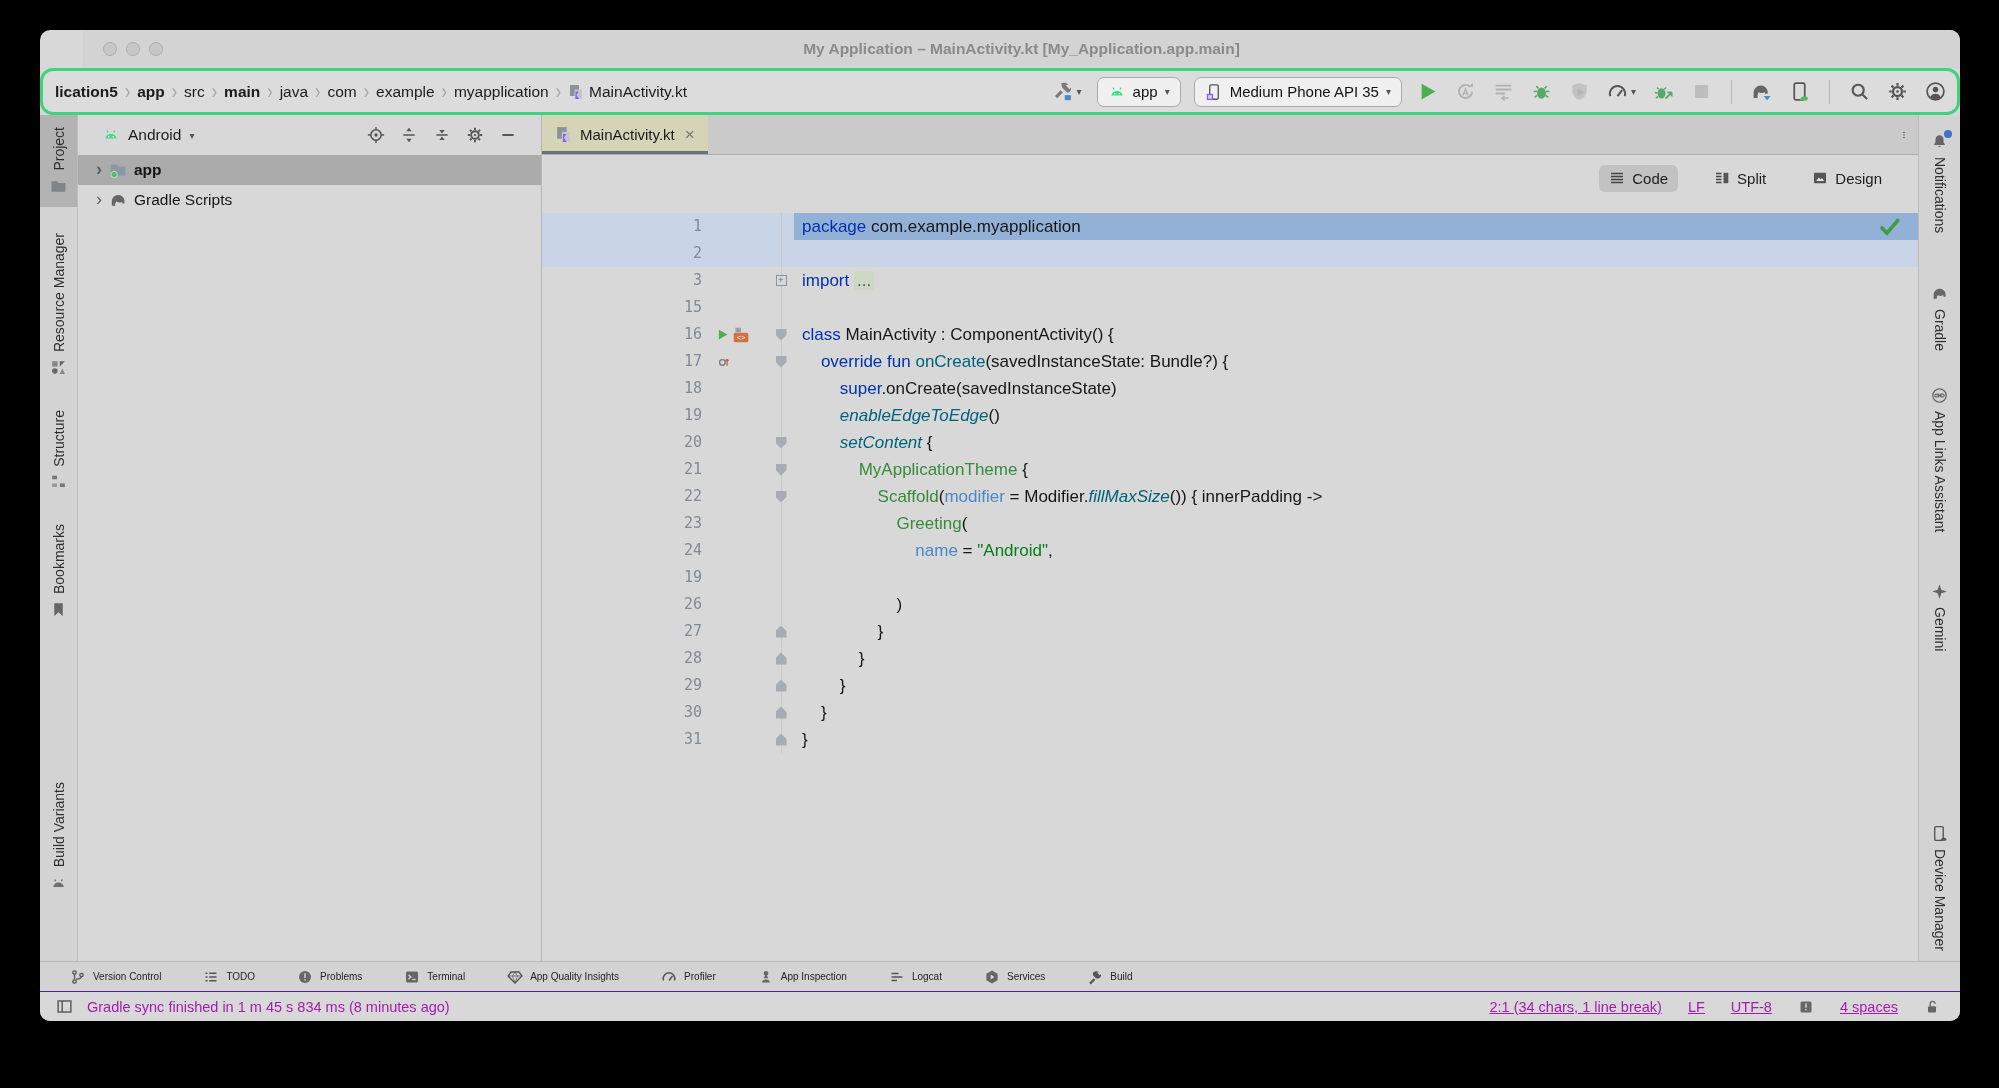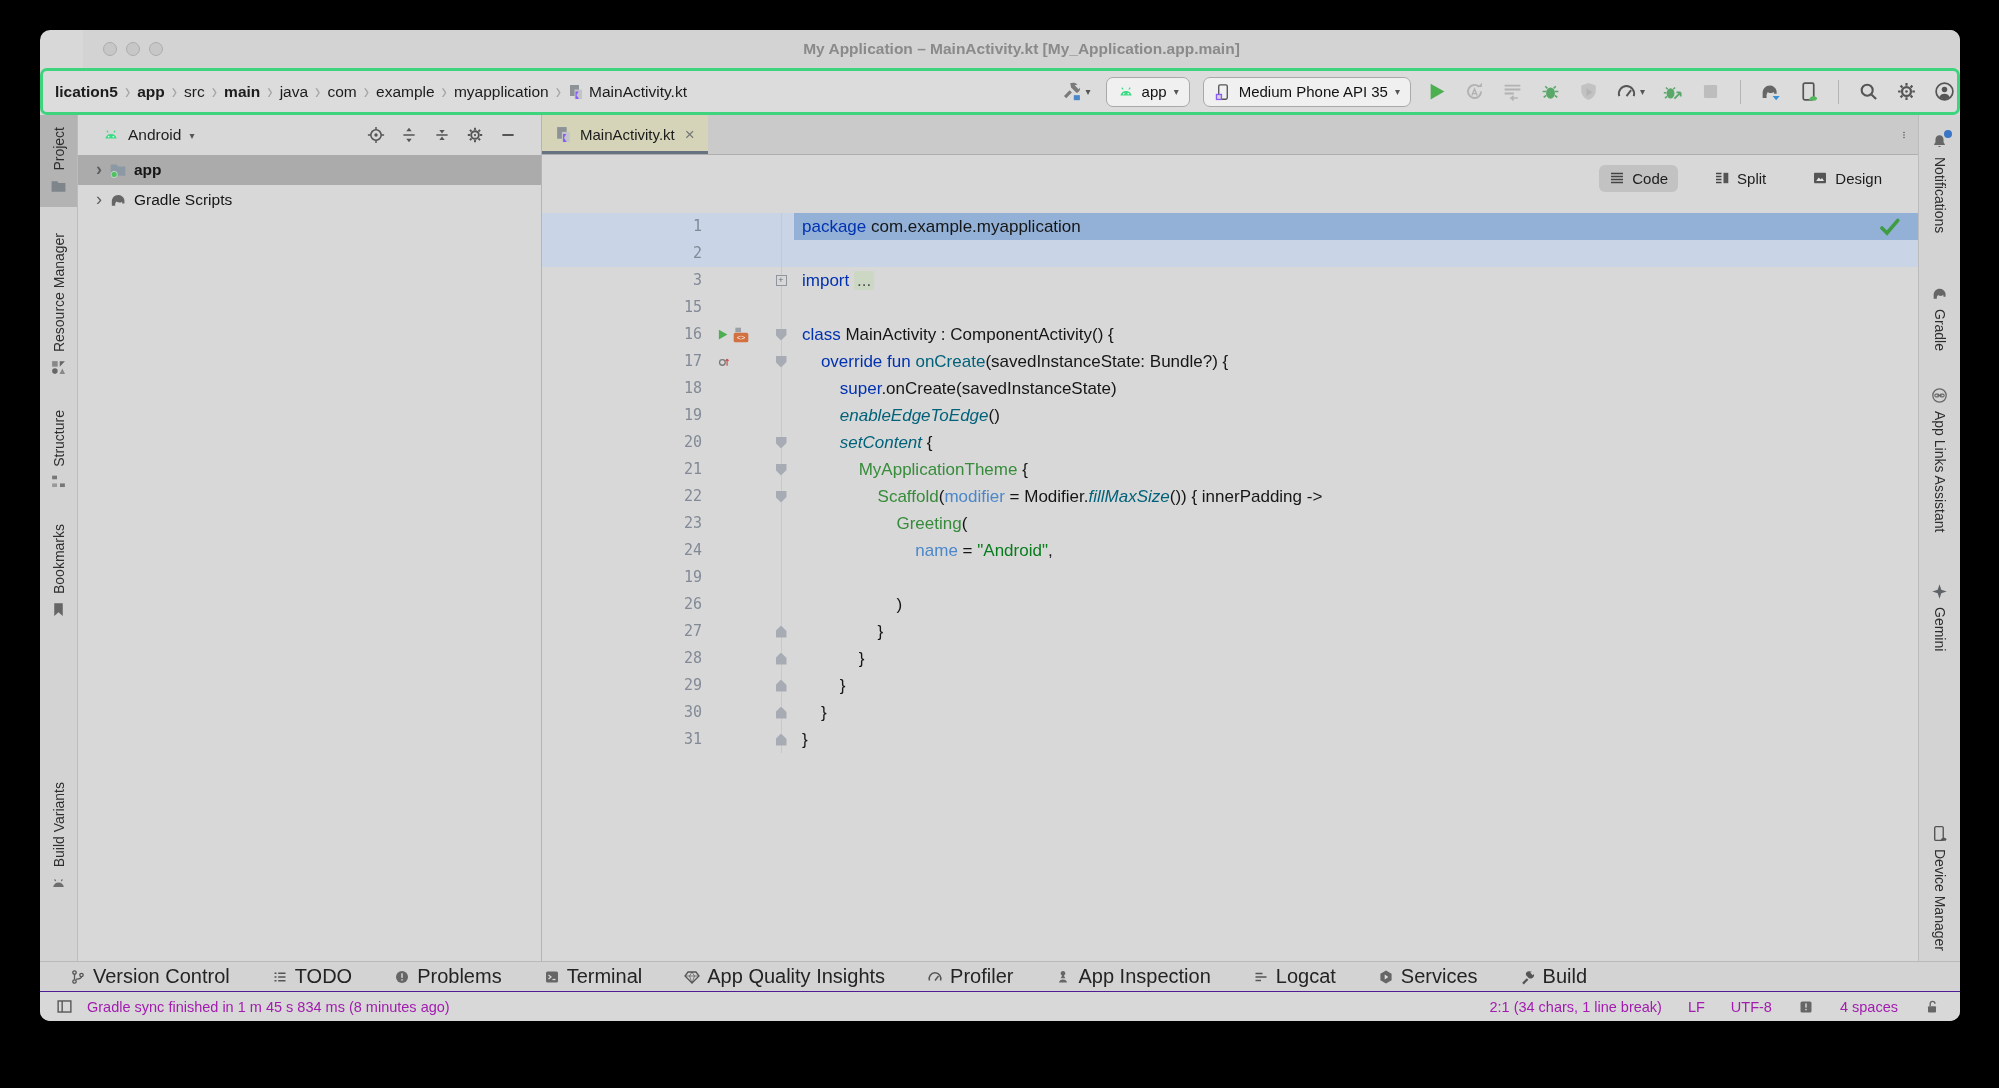--- a/index.html
+++ b/index.html
@@ -6,22 +6,22 @@
   *{box-sizing:border-box;font-family:"Liberation Sans",sans-serif;}
   .screen{position:relative;width:1999px;height:1088px;background:#000;overflow:hidden;}
   .window{position:absolute;left:40px;top:30px;width:1920px;height:991px;background:#d8d8d8;
     border-radius:10px;overflow:hidden;display:flex;flex-direction:column;}
   
   .titlebar{height:38px;background:#d3d3d3;display:flex;align-items:center;position:relative;flex:none;margin-left:43px;}
   .lights{display:flex;gap:9px;padding-left:20px;}
   .light{width:14px;height:14px;border-radius:50%;background:#c7c7c7;border:1px solid #adadad;}
   .wtitle{position:absolute;left:0;right:0;text-align:center;font-size:15.5px;font-weight:bold;color:#8a8a8a;}
   
-  .toolbar{height:47px;flex:none;background:#dcdcdc;border:3px solid #3ed47e;border-radius:7px;
-    display:flex;align-items:center;padding:0 0 0 12px;gap:12px;overflow:hidden;}
+  .toolbar{height:47px;flex:none;background:#dcdcdc;border:3px solid #3ed47e;border-radius:13px;
+    display:flex;align-items:center;padding:0 9px 0 12px;gap:12px;overflow:hidden;}
   .crumbs{display:flex;align-items:center;gap:7px;flex:none;}
   .crumb{font-size:15.5px;color:#1c1c1c;display:flex;align-items:center;gap:5px;white-space:nowrap;}
   .crumb.b{font-weight:bold;}
   .csep{color:#a5a5a5;font-size:16px;transform:scaleY(1.4);}
   .twidgets{display:flex;align-items:center;gap:13px;flex:1;justify-content:flex-end;}
   .combo{display:flex;align-items:center;gap:7px;background:#f0f0f0;border:1px solid #a9a9a9;border-radius:7px;
     height:30px;padding:0 10px;font-size:15px;color:#111;white-space:nowrap;}
   .tbtn{display:flex;align-items:center;gap:3px;background:none;border:none;padding:2px;cursor:default;}
   .tbtn.dim{opacity:.5;}
   .ddarrow{font-size:10px;color:#555;}
@@ -73,26 +73,26 @@
   .row.sel .line-body{background:#93b1d7;}
   .row.caret{background:#c9d4e6;}
   .seg-k{color:#0032b0;} .seg-t{color:#161616;} .seg-fd{color:#00627a;}
   .seg-fc{color:#00627a;font-style:italic;} .seg-comp{color:#368c3a;}
   .seg-p{color:#4b87c9;} .seg-s{color:#077c1b;}
   .seg-fr{background:#ccd8c4;color:#4c4c4c;border-radius:2px;padding:0 3px;}
   .inspect{position:absolute;top:14px;right:16px;}
   
   .bottombar{height:30px;flex:none;background:#d3d3d3;border-top:1px solid #b9b9b9;display:flex;align-items:center;
     gap:30px;padding-left:24px;}
-  .btab{display:flex;align-items:center;gap:7px;font-size:20px;color:#242424;background:none;border:none;}
+  .btab{display:flex;align-items:center;gap:7px;font-size:10px;color:#242424;background:none;border:none;}
   .statusbar{height:30px;flex:none;background:#d8d8d8;border-top:1px solid #4c1d95;display:flex;align-items:center;
     padding:0 20px 0 16px;font-size:14.5px;color:#a21caf;}
   .smsg{margin-left:14px;}
   .sright{margin-left:auto;display:flex;align-items:center;gap:26px;}
-  .sitem{white-space:nowrap;display:flex;align-items:center;}
+  .sitem{white-space:nowrap;display:flex;align-items:center;text-decoration:underline;}
 </style>
 </head>
 <body>
 
 <div class="screen">
   <div class="window">
 
     <div class="titlebar">
       <div class="lights">
         <span class="light"></span>

